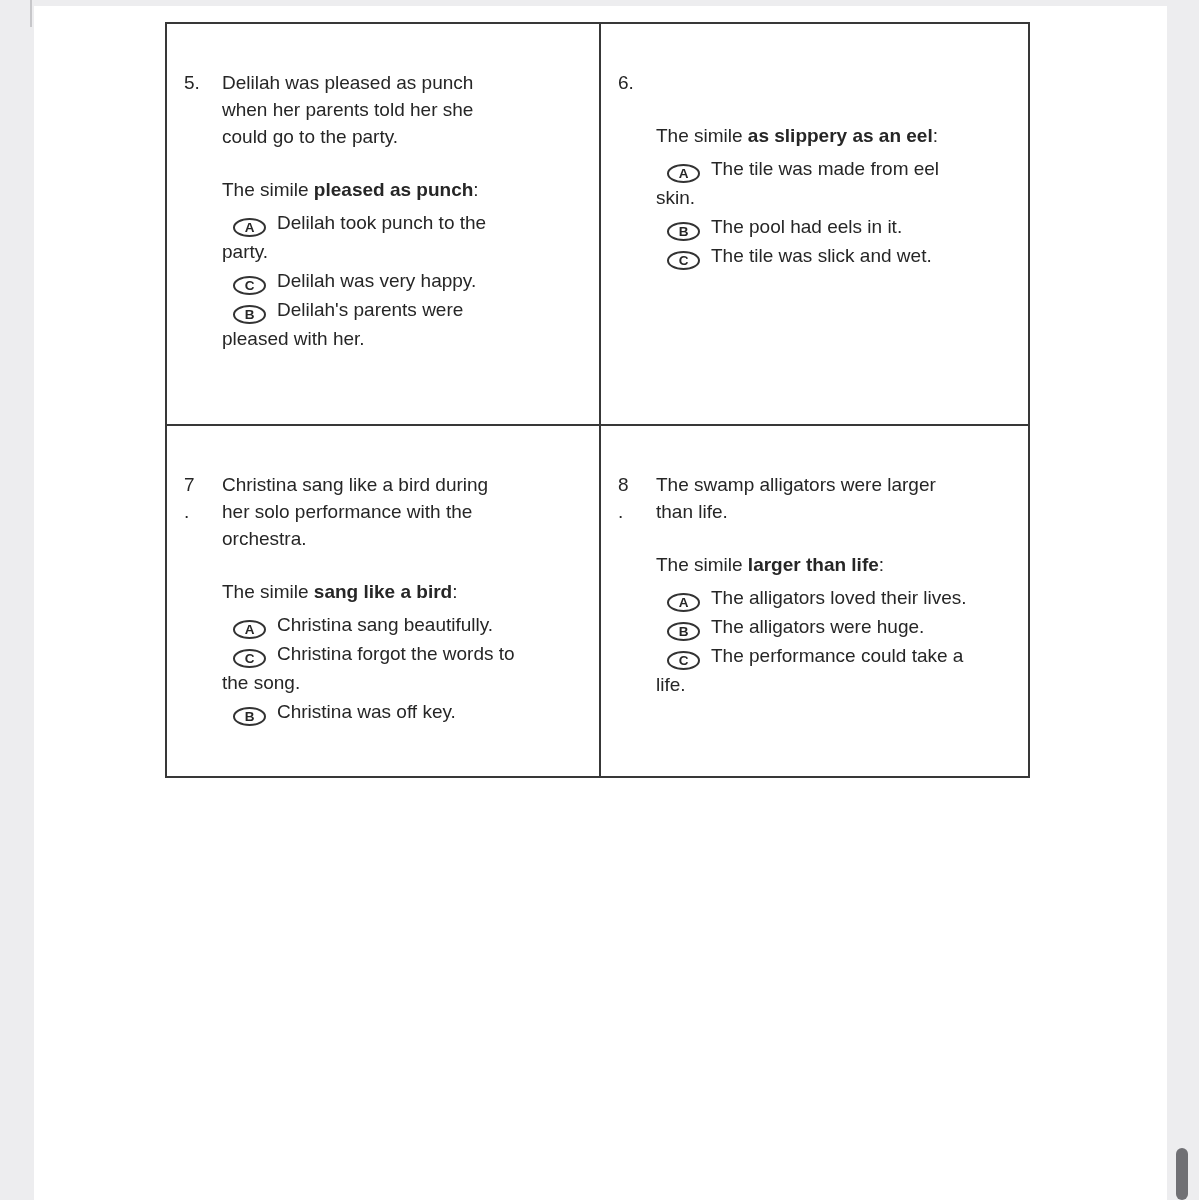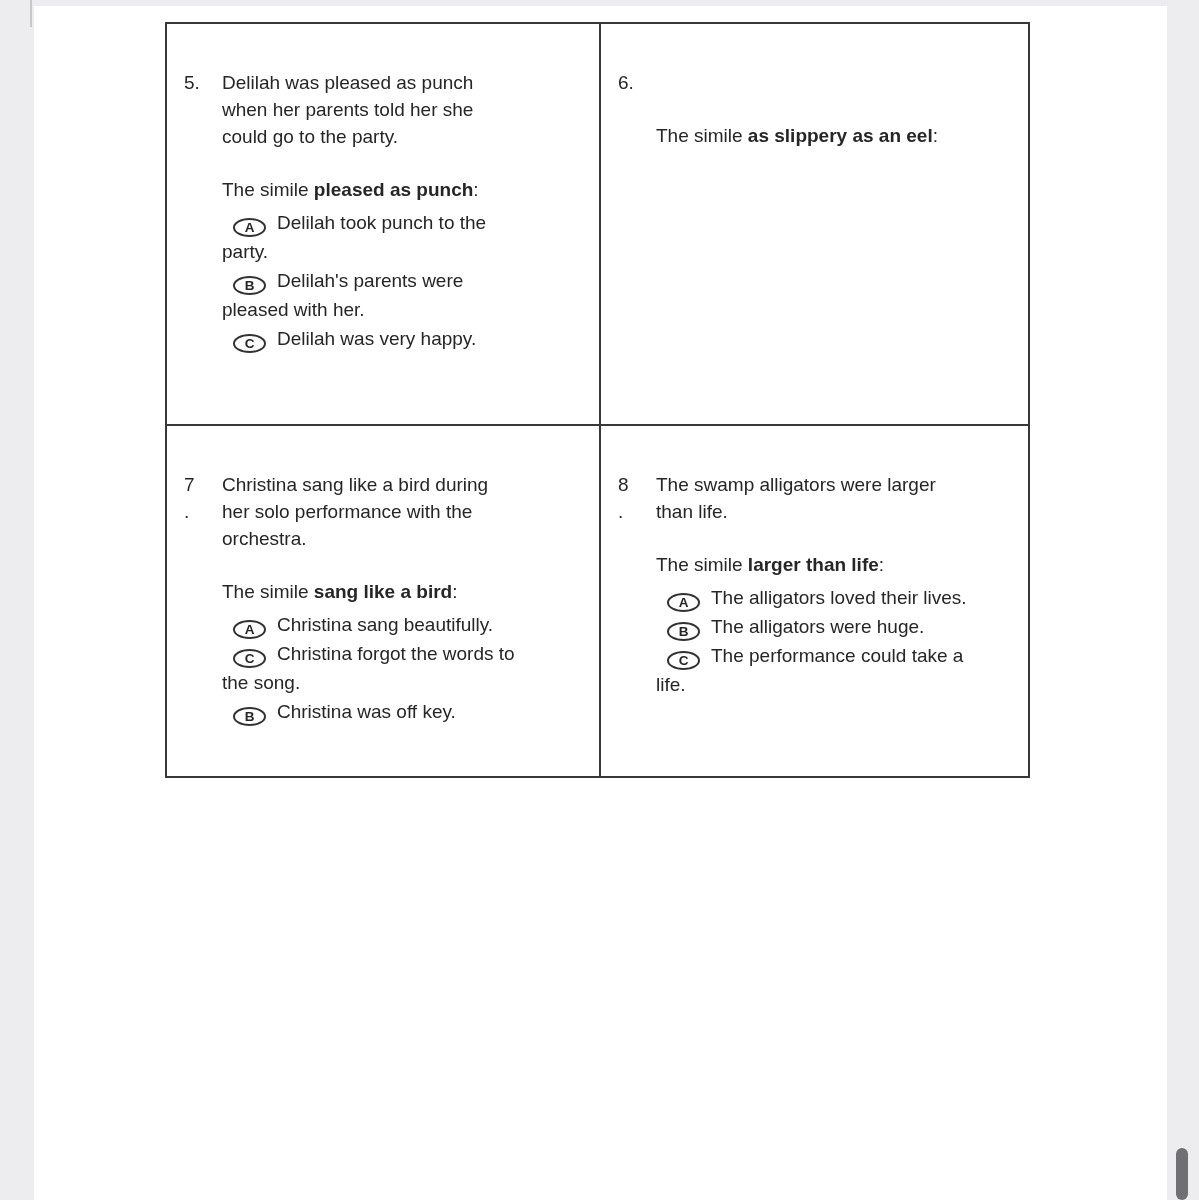--- a/index.html
+++ b/index.html
@@ -83,35 +83,40 @@
       <div class="qnum">
         <div>5.</div>
         <div></div>
       </div>
       <div class="passage">Delilah was pleased as punch when her parents told her she could go to the party.</div>
     </div>
     <div class="qbody">
       <div class="prompt"><span>The simile </span><span class="b">pleased as punch</span><span>:</span></div>
       <div class="options">
         <div class="option"><span class="bubble">A</span><span class="otext">Delilah took punch to the party.</span></div>
+        <div class="option"><span class="bubble">C</span><span class="otext">Delilah was very happy.</span></div>
         <div class="option"><span class="bubble">B</span><span class="otext">Delilah's parents were pleased with her.</span></div>
-        <div class="option"><span class="bubble">C</span><span class="otext">Delilah was very happy.</span></div>
       </div>
     </div>
   </div>
 
   <div class="cell cell-b cell-r">
     <div class="qhead">
       <div class="qnum">
         <div>6.</div>
         <div></div>
       </div>
     </div>
     <div class="qbody">
       <div class="prompt"><span>The simile </span><span class="b">as slippery as an eel</span><span>:</span></div>
+      <div class="options">
+        <div class="option"><span class="bubble">A</span><span class="otext">The tile was made from eel skin.</span></div>
+        <div class="option"><span class="bubble">B</span><span class="otext">The pool had eels in it.</span></div>
+        <div class="option"><span class="bubble">C</span><span class="otext">The tile was slick and wet.</span></div>
+      </div>
     </div>
   </div>
 
   <div class="cell">
     <div class="qhead">
       <div class="qnum">
         <div>7</div>
         <div>.</div>
       </div>
       <div class="passage">Christina sang like a bird during her solo performance with the orchestra.</div>

